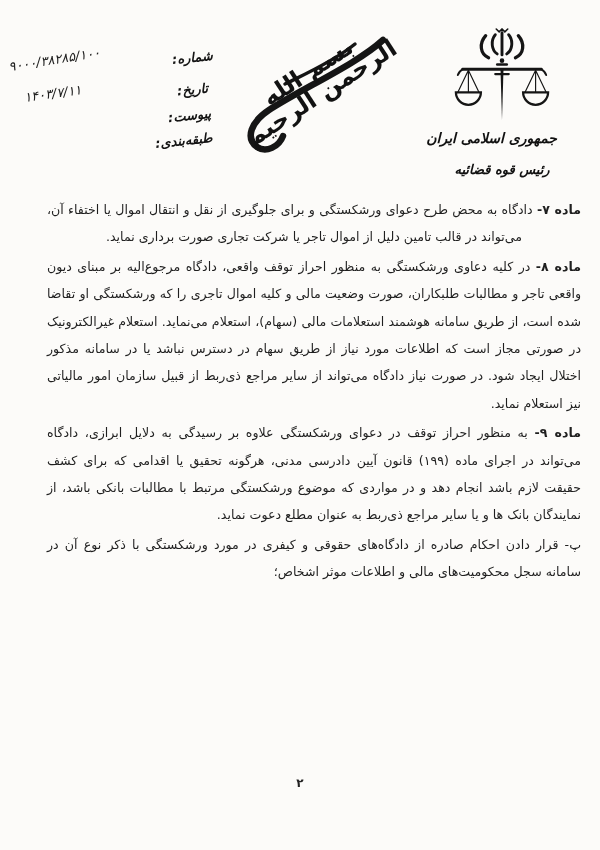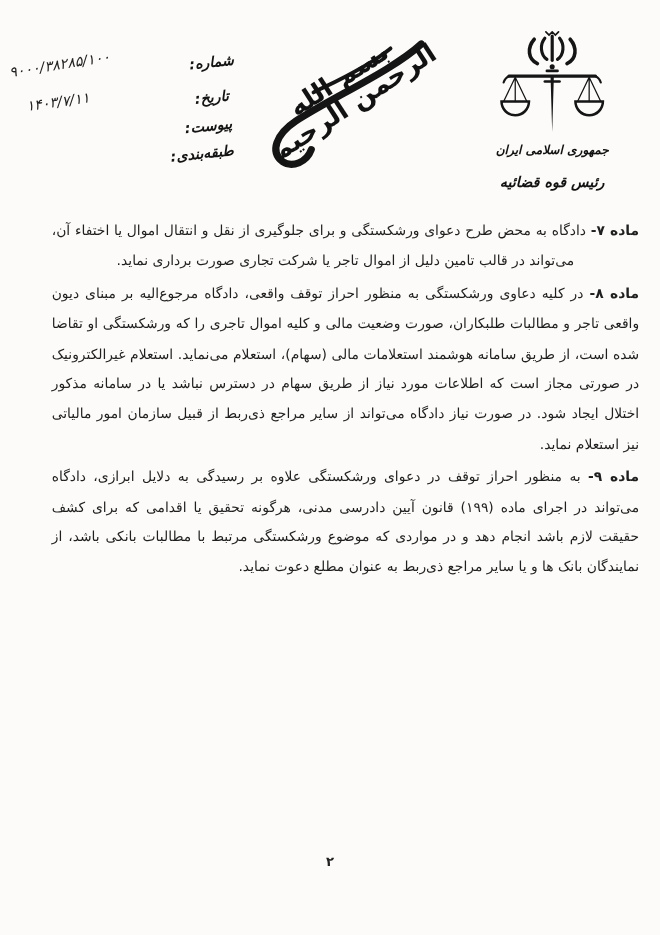--- a/index.html
+++ b/index.html
@@ -27,21 +27,21 @@
   .bismillah-wrap{position:absolute;top:10px;left:205px;width:205px;height:160px;}
   .bismillah-swoosh{position:absolute;top:0;left:0;}
   .bismillah-text{
     position:absolute;top:48px;left:20px;width:180px;text-align:center;
     transform:rotate(-33deg);font-size:24px;font-weight:700;color:#121212;
     direction:rtl;line-height:1.05;
   }
   
   .emblem-wrap{position:absolute;top:28px;left:447px;width:110px;text-align:center;}
   .org-line{direction:rtl;font-weight:700;font-style:italic;color:#111;white-space:nowrap;}
-  .org-line1{font-size:11px;margin-top:2px;}
+  .org-line1{font-size:14px;margin-top:2px;}
   .org-line2{font-size:13px;margin-top:16px;letter-spacing:.5px;}
   
   .body-text{
     position:absolute;top:196px;left:47px;width:534px;direction:rtl;
     font-size:12.6px;line-height:27.4px;color:#1f1f1f;
   }
   .article{margin:0 0 2px 0;text-align:justify;text-align-last:right;}
   .article.center-last{text-align-last:center;}
   .article .lbl{font-weight:700;}
   
@@ -98,17 +98,18 @@
       <path d="M48.4,42 L51.6,42 L50,96 Z" fill="#151515"></path>
     </svg>
     <div class="org-line org-line1">جمهوری اسلامی ایران</div>
     <div class="org-line org-line2">رئیس قوه قضائیه</div>
   </div>
 
   <div class="body-text">
       <p class="article center-last"><span class="lbl">ماده ۷-</span><span> دادگاه به محض طرح دعوای ورشکستگی و برای جلوگیری از نقل و انتقال اموال یا اختفاء آن، می‌تواند در قالب تامین دلیل از اموال تاجر یا شرکت تجاری صورت برداری نماید.</span></p>
       <p class="article"><span class="lbl">ماده ۸-</span><span> در کلیه دعاوی ورشکستگی به منظور احراز توقف واقعی، دادگاه مرجوع‌الیه بر مبنای دیون واقعی تاجر و مطالبات طلبکاران، صورت وضعیت مالی و کلیه اموال تاجری را که ورشکستگی او تقاضا شده است، از طریق سامانه هوشمند استعلامات مالی (سهام)، استعلام می‌نماید. استعلام غیرالکترونیک در صورتی مجاز است که اطلاعات مورد نیاز از طریق سهام در دسترس نباشد یا در سامانه مذکور اختلال ایجاد شود. در صورت نیاز دادگاه می‌تواند از سایر مراجع ذی‌ربط از قبیل سازمان امور مالیاتی نیز استعلام نماید.</span></p>
       <p class="article"><span class="lbl">ماده ۹-</span><span> به منظور احراز توقف در دعوای ورشکستگی علاوه بر رسیدگی به دلایل ابرازی، دادگاه می‌تواند در اجرای ماده (۱۹۹) قانون آیین دادرسی مدنی، هرگونه تحقیق یا اقدامی که برای کشف حقیقت لازم باشد انجام دهد و در مواردی که موضوع ورشکستگی مرتبط با مطالبات بانکی باشد، از نمایندگان بانک ها و یا سایر مراجع ذی‌ربط به عنوان مطلع دعوت نماید.</span></p>
+      <p class="article"><span>پ-</span><span> قرار دادن احکام صادره از دادگاه‌های حقوقی و کیفری در مورد ورشکستگی با ذکر نوع آن در سامانه سجل محکومیت‌های مالی و اطلاعات موثر اشخاص؛</span></p>
     </div>
 
   <div class="page-number">۲</div>
 
 </div>
 
 </body></html>

